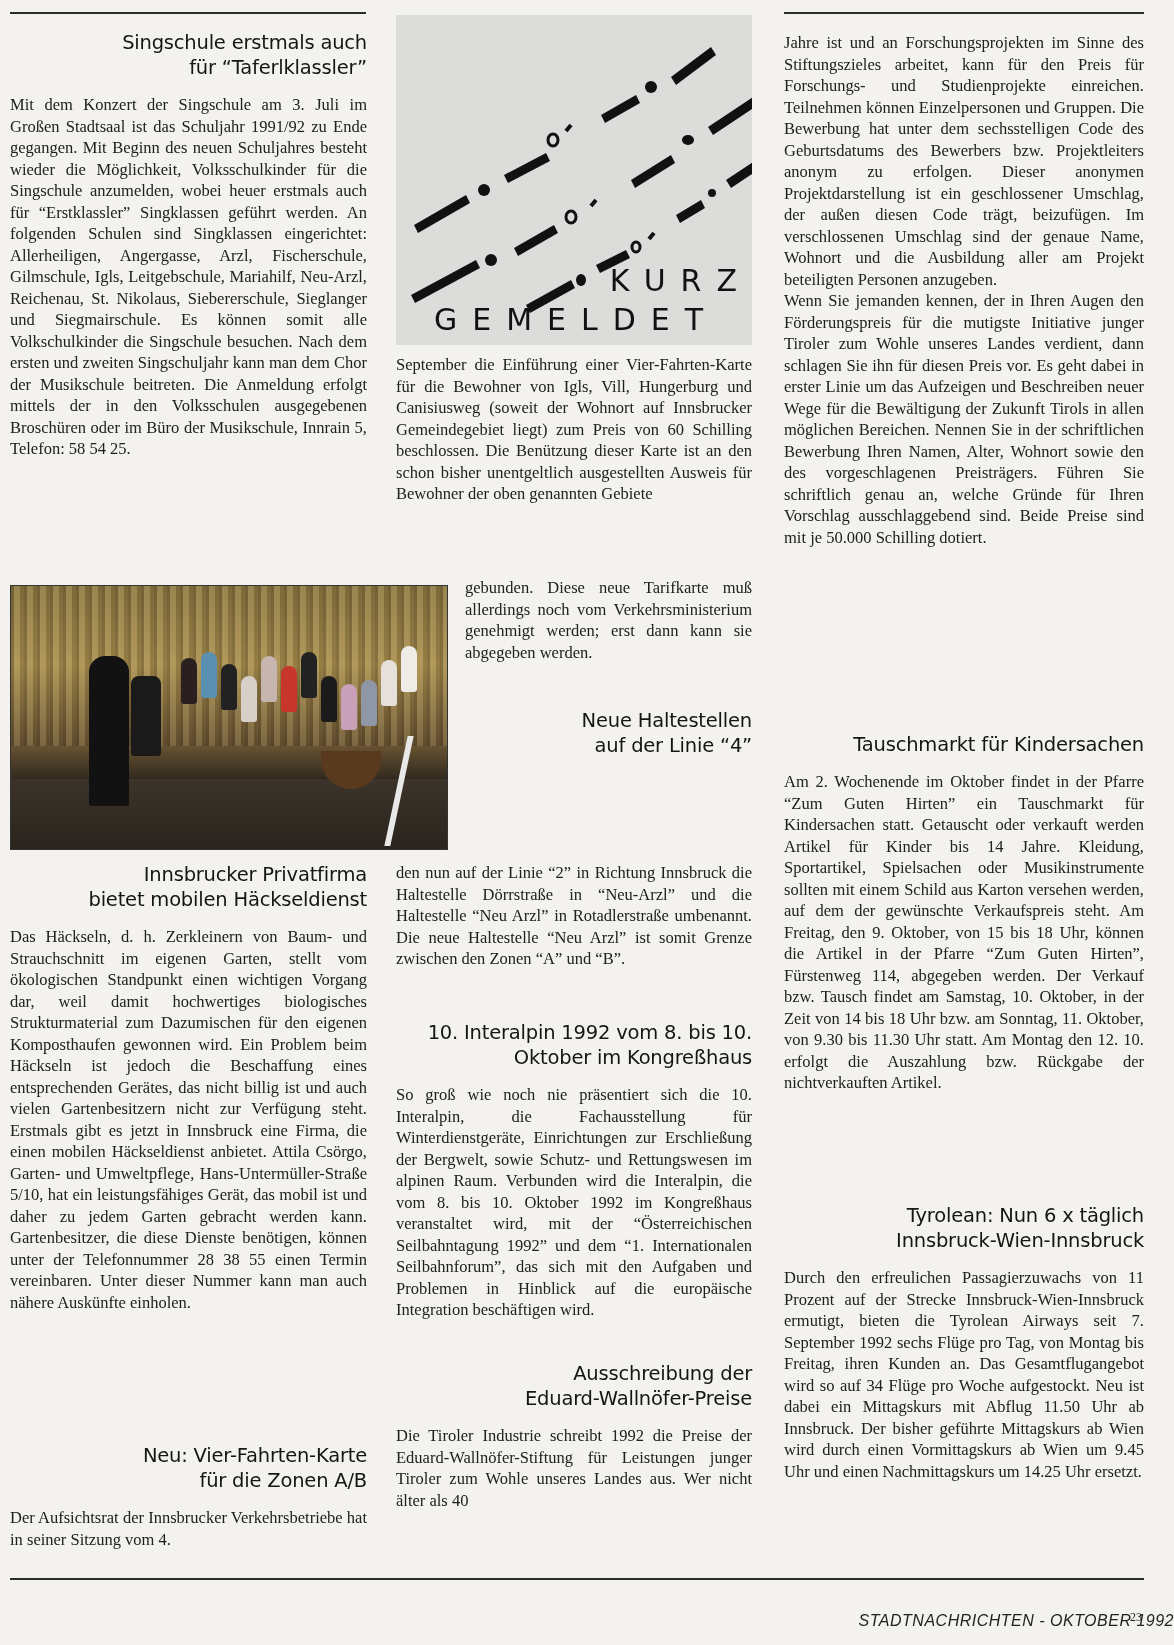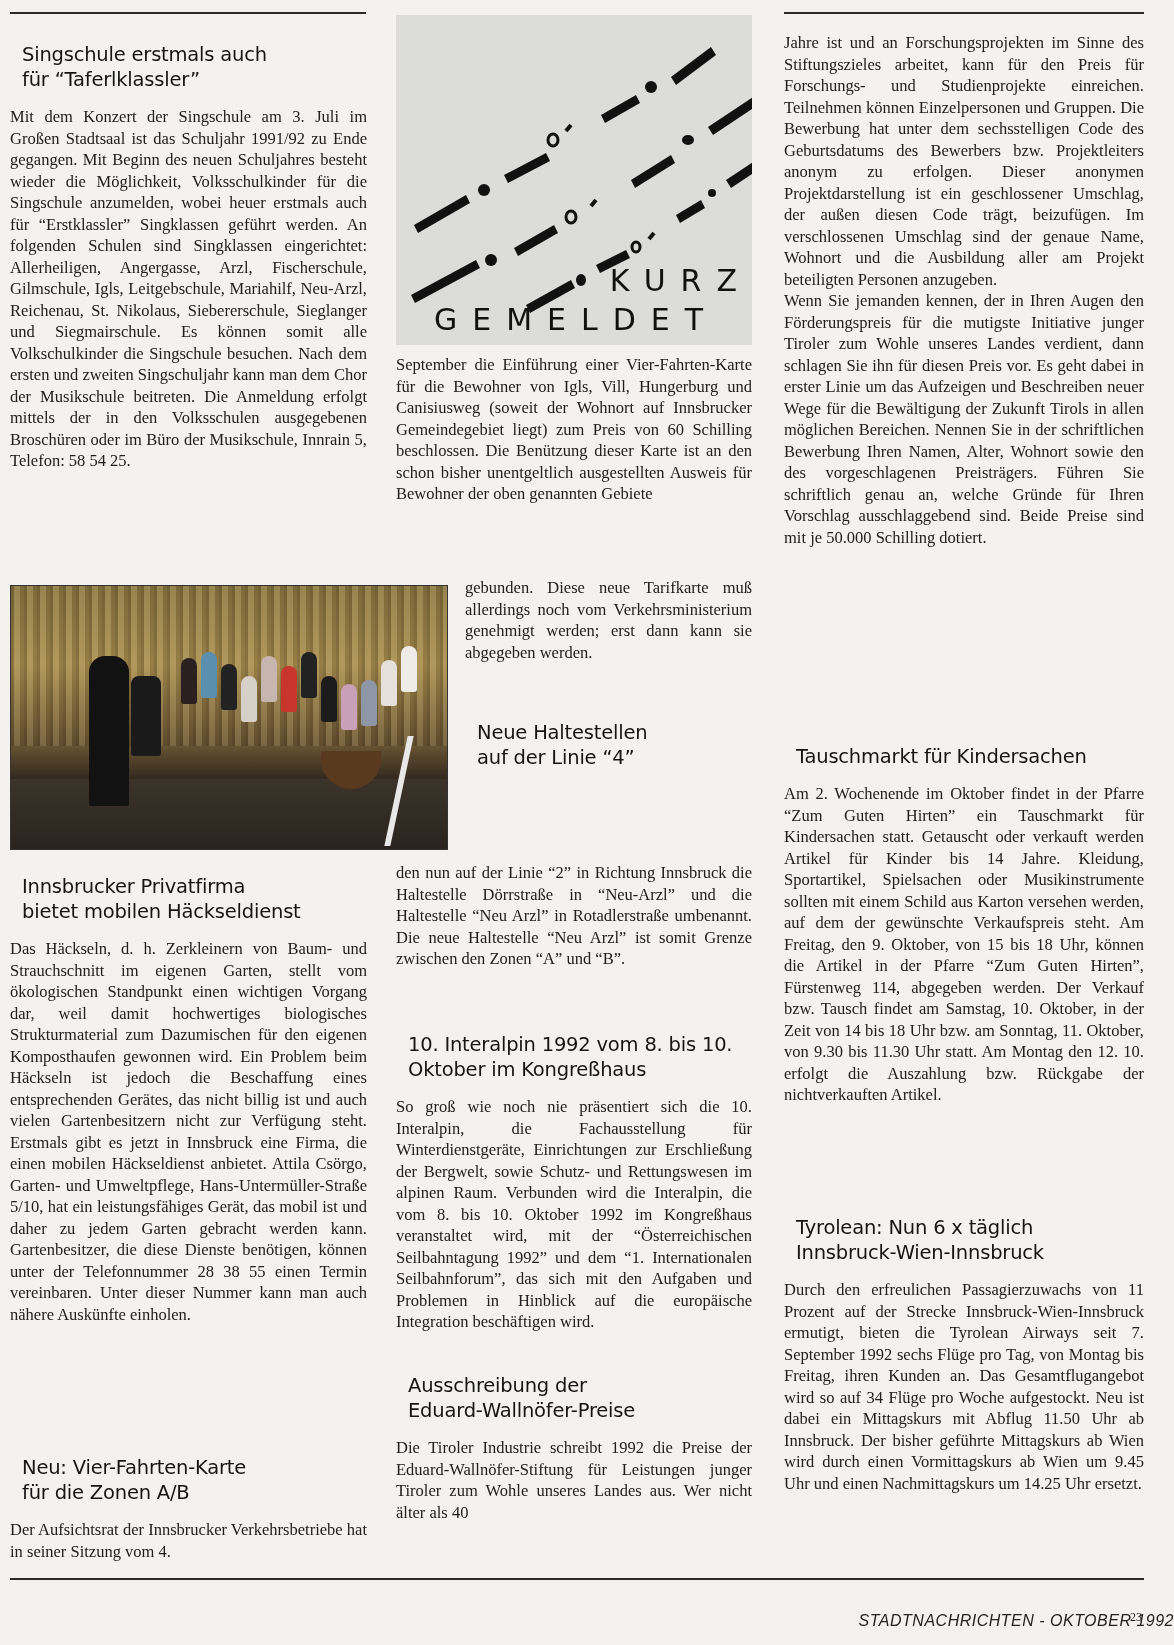--- a/index.html
+++ b/index.html
@@ -8,21 +8,21 @@
     background: #f3f2ee;
     position: relative;
     overflow: hidden;
     color: #1d1d1d;
     font-family: "Liberation Serif", "DejaVu Serif", serif;
   }
   .rule { position: absolute; height: 2px; background: #2a2a2a; }
   .h {
     font-family: "DejaVu Sans", "Liberation Sans", sans-serif;
     font-size: 19.5px; line-height: 25px; font-weight: normal;
-    color: #151515; margin: 12px; letter-spacing: -0.2px;
+    color: #151515; margin: 0; letter-spacing: -0.2px; text-align: right;
   }
   .p {
     font-size: 16.5px; line-height: 21.5px;
     text-align: justify; margin: 0; color: #202020;
     hyphens: manual;
   }
   .abs { position: absolute; }
   .photo {
     position: absolute; left: 10px; top: 585px; width: 436px; height: 263px;
     background: linear-gradient(180deg, #8a7540 0%, #a78c4d 30%, #6b5533 60%, #2b241c 75%, #3a3128 100%);

